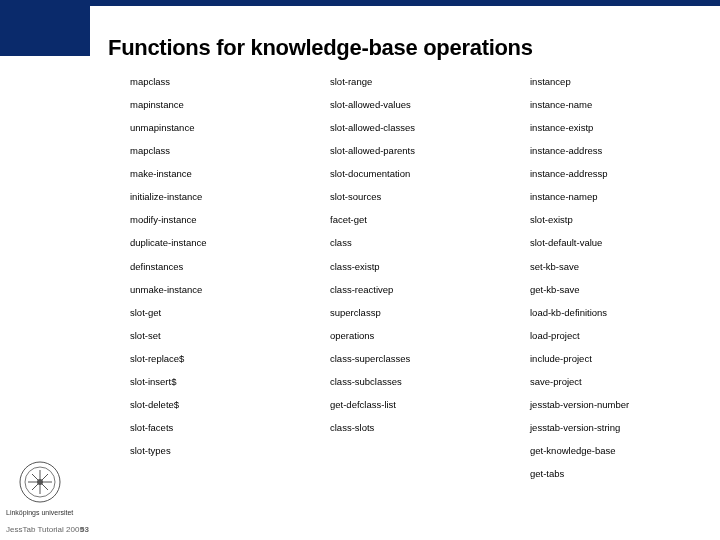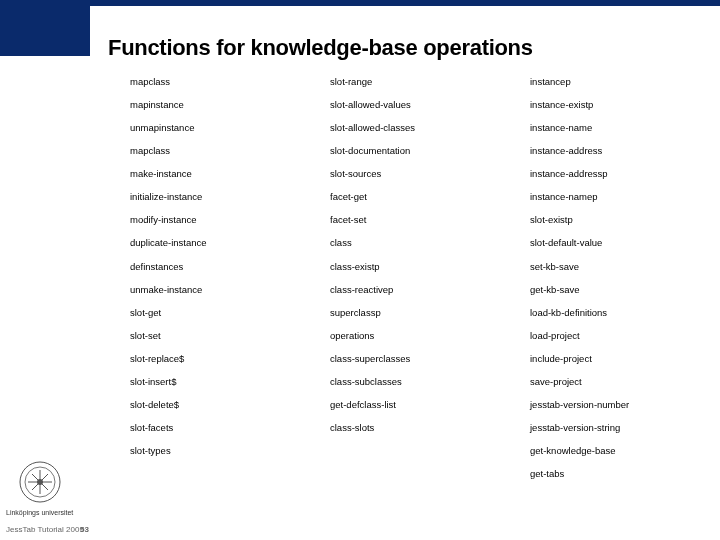--- a/index.html
+++ b/index.html
@@ -113,38 +113,38 @@
       <div class="item">slot-replace$</div>
       <div class="item">slot-insert$</div>
       <div class="item">slot-delete$</div>
       <div class="item">slot-facets</div>
       <div class="item">slot-types</div>
     </div>
   <div class="col" id="col1">
       <div class="item">slot-range</div>
       <div class="item">slot-allowed-values</div>
       <div class="item">slot-allowed-classes</div>
+      <div class="item">slot-allowed-parents</div>
       <div class="item">slot-documentation</div>
       <div class="item">slot-sources</div>
       <div class="item">facet-get</div>
-      <div class="item">facet-set</div>
       <div class="item">class</div>
       <div class="item">class-existp</div>
       <div class="item">class-reactivep</div>
       <div class="item">superclassp</div>
       <div class="item">operations</div>
       <div class="item">class-superclasses</div>
       <div class="item">class-subclasses</div>
       <div class="item">get-defclass-list</div>
       <div class="item">class-slots</div>
     </div>
   <div class="col" id="col2">
       <div class="item">instancep</div>
+      <div class="item">instance-name</div>
       <div class="item">instance-existp</div>
-      <div class="item">instance-name</div>
       <div class="item">instance-address</div>
       <div class="item">instance-addressp</div>
       <div class="item">instance-namep</div>
       <div class="item">slot-existp</div>
       <div class="item">slot-default-value</div>
       <div class="item">set-kb-save</div>
       <div class="item">get-kb-save</div>
       <div class="item">load-kb-definitions</div>
       <div class="item">load-project</div>
       <div class="item">include-project</div>

